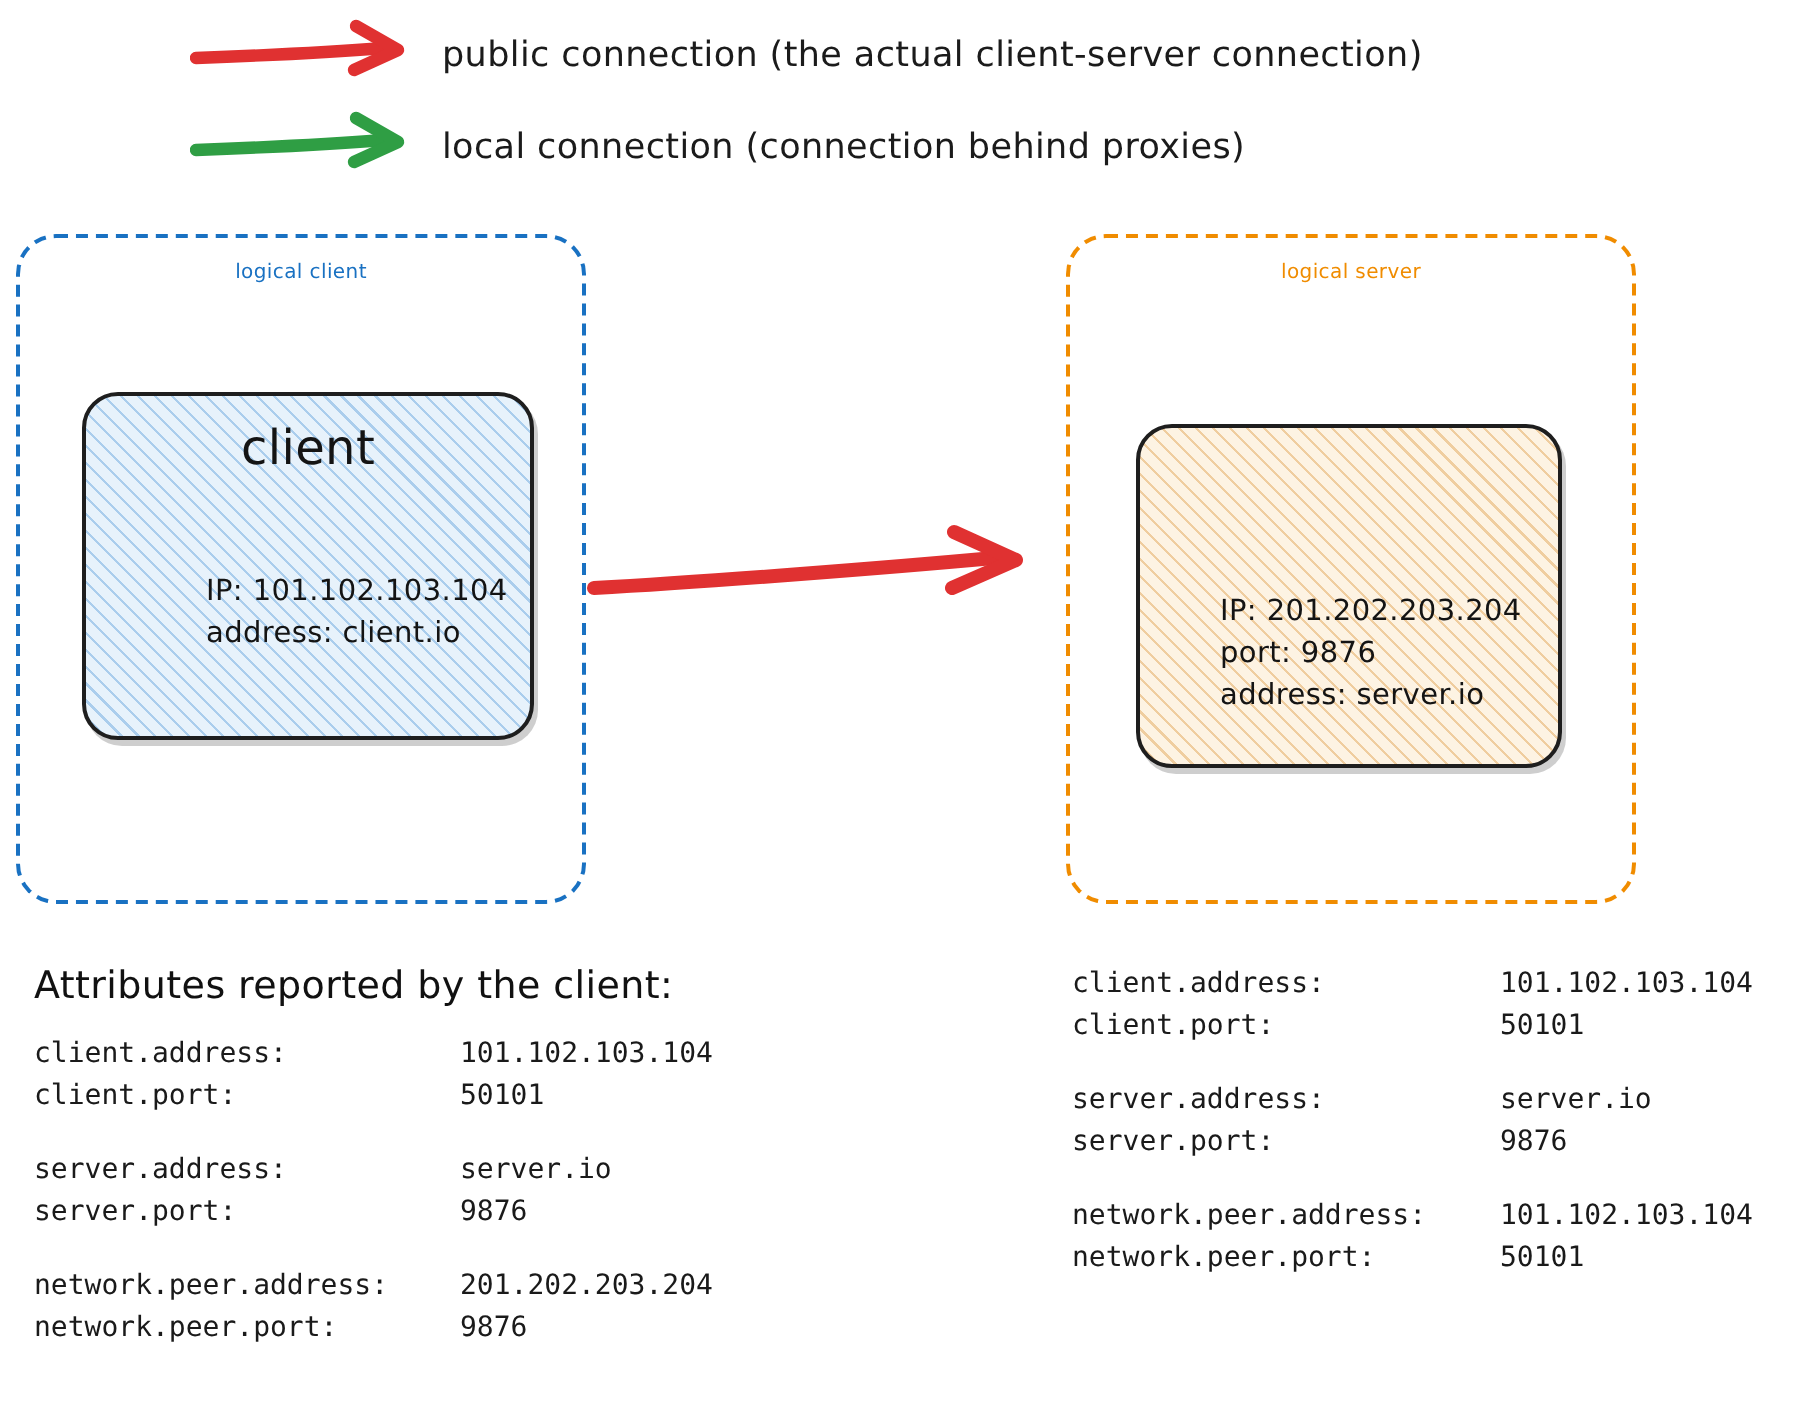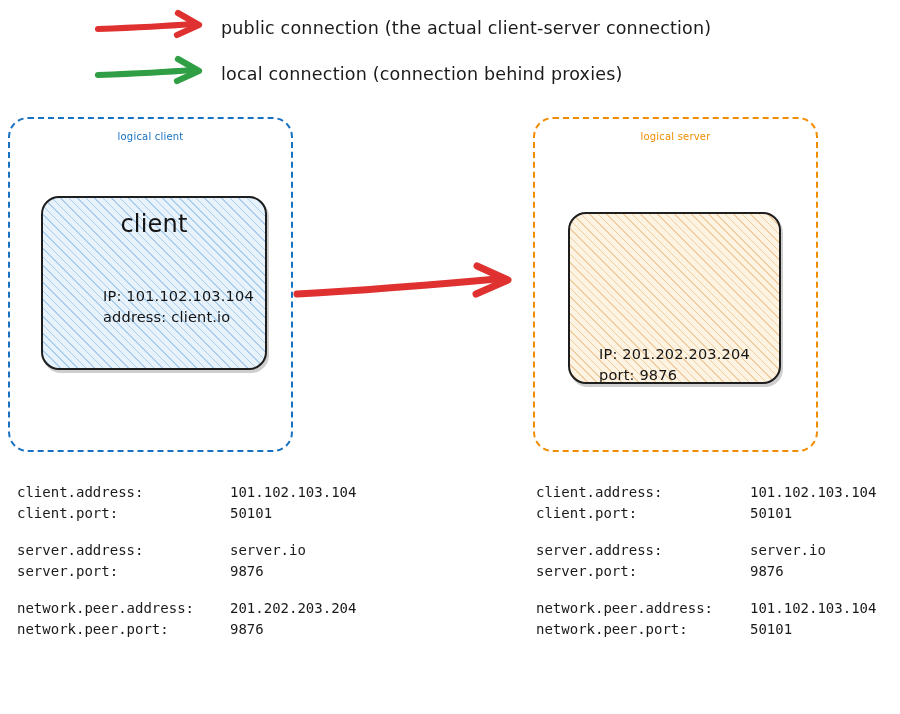--- a/index.html
+++ b/index.html
@@ -111,21 +111,21 @@
   .node-details {
     position: absolute;
     left: 0; width: 100%;
     padding-left: 36px;
     box-sizing: border-box;
     font-size: 14.5px;
     line-height: 21px;
     color: #141414;
   }
   #client-node .node-details { top: 88px; padding-left: 60px; }
-  #server-node .node-details { top: 82px; padding-left: 29px; margin-top: 48px; }
+  #server-node .node-details { top: 82px; padding-left: 40px; }
   .node-details div { white-space: nowrap; }
 
   
   #public-connection-arrow {
     position: absolute;
     left: 292px;
     top: 262px;
     width: 232px;
     height: 52px;
   }
@@ -200,20 +200,21 @@
     <div>address: server.io</div>
   </div>
 </div>
 
 <svg id="public-connection-arrow" viewBox="0 0 232 52">
   <path d="M5,32 C60,29 150,22 205,17" stroke="#e03131" stroke-width="7" fill="none" stroke-linecap="round"></path>
   <path d="M185,4 L216,18 L184,32" stroke="#e03131" stroke-width="7" fill="none" stroke-linecap="round" stroke-linejoin="round"></path>
 </svg>
 
 <div id="client-attr-panel" class="attr-panel">
+  <div class="attr-heading hand">Attributes reported by the client:</div>
 
   <div class="attr-group">
     <div class="attr-row">
       <span class="attr-key">client.address:</span>
       <span class="attr-val">101.102.103.104</span>
     </div>
     <div class="attr-row">
       <span class="attr-key">client.port:</span>
       <span class="attr-val">50101</span>
     </div>

